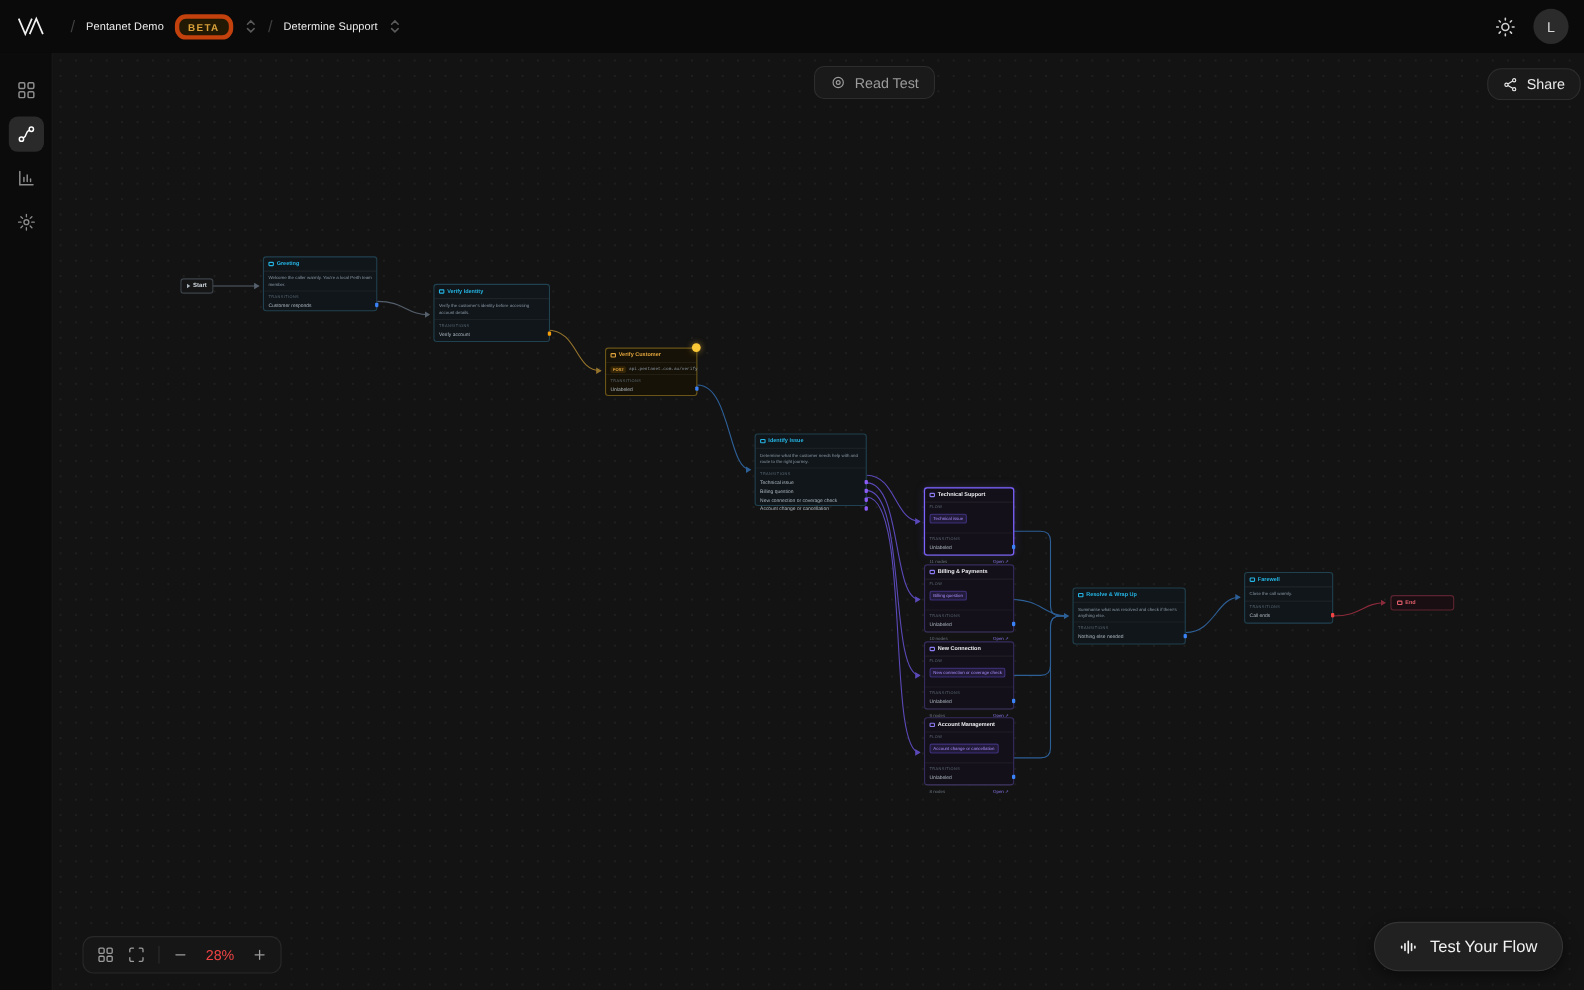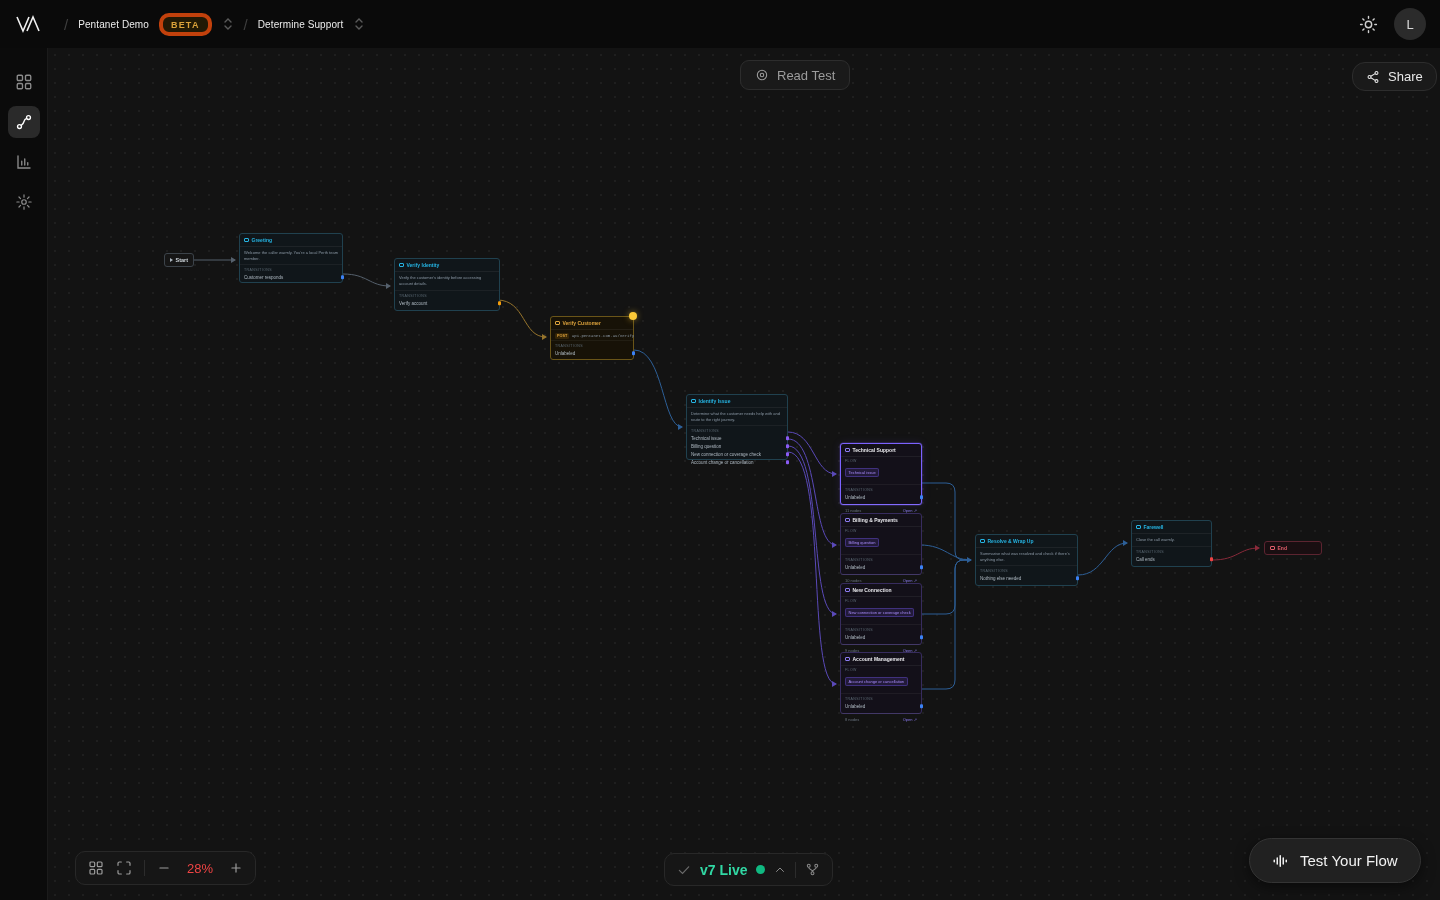--- a/index.html
+++ b/index.html
@@ -452,43 +452,20 @@
         </svg>
     </span>
     <span class="zoom-pct">28%</span>
     <span class="tool-ic">
       <svg width="14" height="14" viewBox="0 0 24 24" fill="none" stroke="currentColor" stroke-width="2" stroke-linecap="round">
           <path d="M12 5v14M5 12h14"></path>
         </svg>
     </span>
   </div>
 
-  <div class="ver-pill">
-    <span class="ver-check">
-      <svg width="14" height="14" viewBox="0 0 24 24" fill="none" stroke="currentColor" stroke-width="2" stroke-linecap="round">
-          <path d="M4 12.5 L9.5 18 L20 6.5"></path>
-        </svg>
-    </span>
-    <span class="ver-label">v7 Live</span>
-    <span class="ver-dot"></span>
-    <span class="ver-chev">
-      <svg width="12" height="12" viewBox="0 0 24 24" fill="none" stroke="currentColor" stroke-width="2" stroke-linecap="round">
-          <path d="M5 15 L12 8 L19 15"></path>
-        </svg>
-    </span>
-    <span class="vdiv"></span>
-    <span class="ver-chev">
-      <svg width="15" height="15" viewBox="0 0 24 24" fill="none" stroke="currentColor" stroke-width="1.7">
-        <circle cx="6" cy="6" r="2.3"></circle>
-          <circle cx="18" cy="6" r="2.3"></circle>
-          <circle cx="12" cy="18" r="2.3"></circle>
-        <path d="M6 8.3 C6 13 12 11 12 15.7 M18 8.3 C18 13 12 11 12 15.7"></path>
-      </svg>
-    </span>
-  </div>
 
   <div class="test-btn">
     <span>
       <svg width="18" height="18" viewBox="0 0 24 24" fill="none" stroke="#f2f2f2" stroke-width="2" stroke-linecap="round">
         <path d="M3 11v2M7 8v8M11 5v14M15 8v8M19 11v2"></path>
       </svg>
     </span>
     <span class="test-lbl">Test Your Flow</span>
   </div>
 

